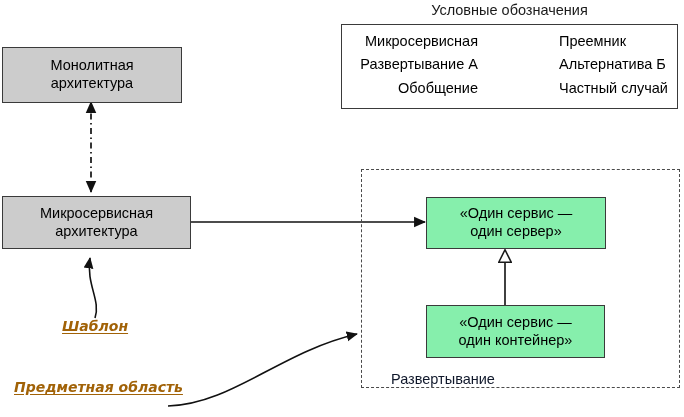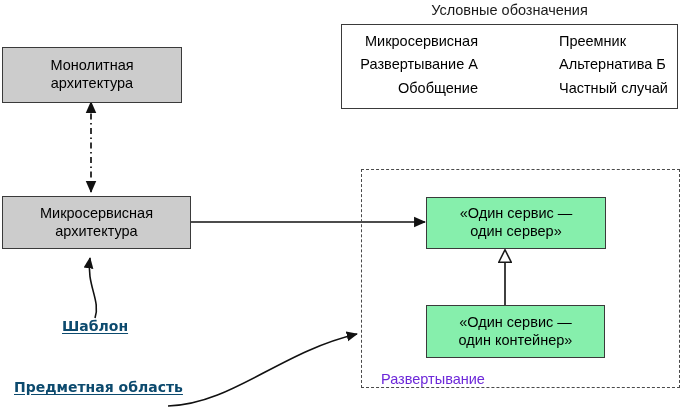--- a/index.html
+++ b/index.html
@@ -75,30 +75,32 @@
   .legend-right {
     position: absolute;
     text-align: left;
     font-size: 14.5px;
     left: 559px;
     width: 130px;
   }
   .plain-label {
     position: absolute;
     font-size: 14.5px;
-    color: #6d28d9;
+    color: #0f172a;
+    margin-left: 10px;
   }
   .bold-label {
     position: absolute;
     font-family: "DejaVu Sans", sans-serif;
     font-weight: bold;
     font-size: 14px;
-    color: #0c4a6e;
+    color: #a16207;
     text-decoration: underline;
     text-underline-offset: 2px;
+    font-style: italic;
   }
   #dashed-container {
     position: absolute;
     left: 361px;
     top: 169px;
     width: 319px;
     height: 219px;
     box-sizing: border-box;
     border: 1.6px dashed #4a4a4a;
     background: transparent;

